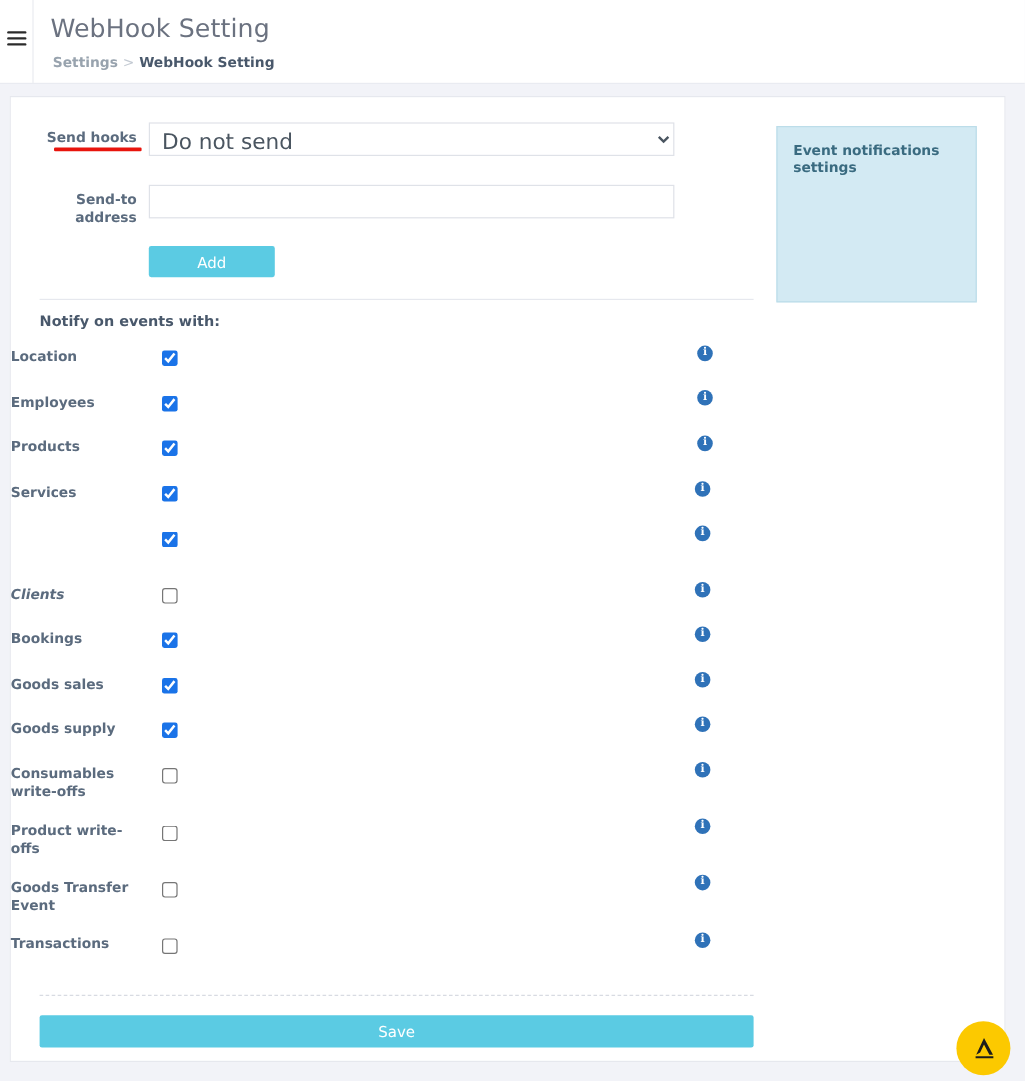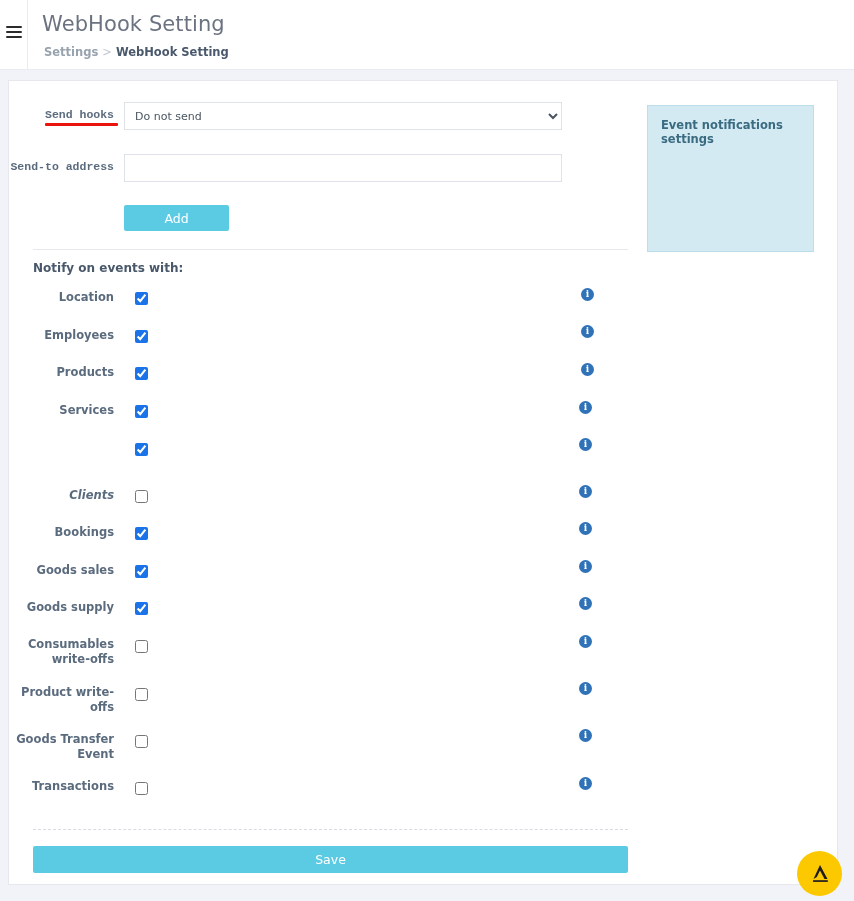--- a/index.html
+++ b/index.html
@@ -50,34 +50,33 @@
     position: absolute; left: 8px; top: 80px;
     width: 830px; height: 805px;
     background: #ffffff;
     border: 1px solid #e6e8ee;
   }
   .field-label {
     position: absolute;
     font-size: 11.5px; font-weight: bold; color: #5b6b7e;
     text-align: right;
     line-height: 15px;
-    font-family: Liberation Mono, monospace;
   }
   .red-underline {
     position: absolute;
     height: 3px; background: #e8140d; border-radius: 1px;
   }
 
   select.form-select {
     position: absolute;
     left: 115px; top: 21px;
     width: 438px; height: 28px;
     border: 1px solid #dfe2e8;
     background: #ffffff;
-    font-size: 11px; color: #4a5560;
+    font-size: 18px; color: #4a5560;
     padding: 4px 6px;
     font-family: "DejaVu Sans", sans-serif;
     border-radius: 0;
   }
 
   input.form-input {
     position: absolute;
     left: 115px; top: 73px;
     width: 438px; height: 28px;
     border: 1px solid #dfe2e8;
@@ -112,21 +111,20 @@
     left: 24px; top: 180px;
     font-size: 12px; font-weight: bold; color: #49586b;
   }
 
   
   .cb-list { position: absolute; left: 0; top: 0; width: 100%; }
   .cb-row { position: absolute; left: 0; width: 100%; height: 30px; }
   .cb-label {
     position: absolute;
     left: 0; width: 105px;
-    text-align: right;
     font-size: 11.5px; font-weight: bold; color: #5b6b7e;
     line-height: 15px;
   }
   .cb-box {
     position: absolute;
     left: 126px; top: 0;
     width: 13px; height: 13px;
     margin: 0;
     cursor: pointer;
     accent-color: #1a73e8;

